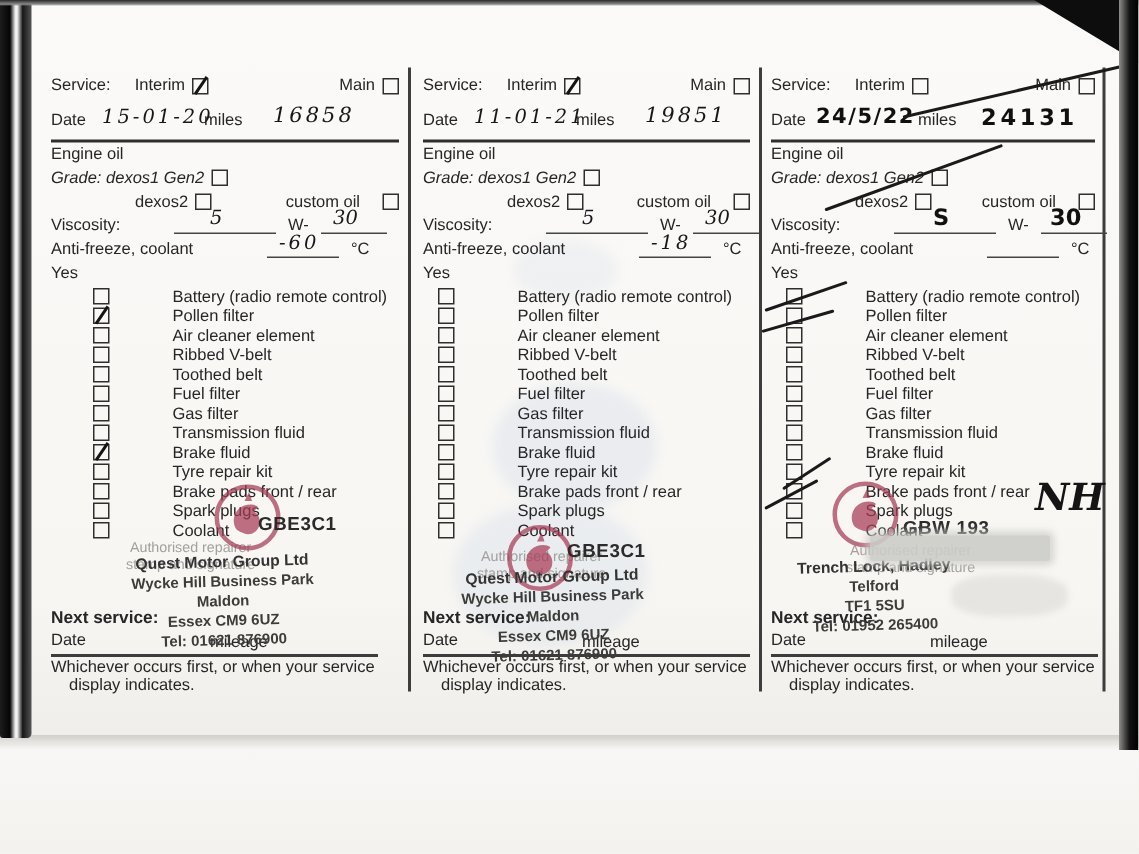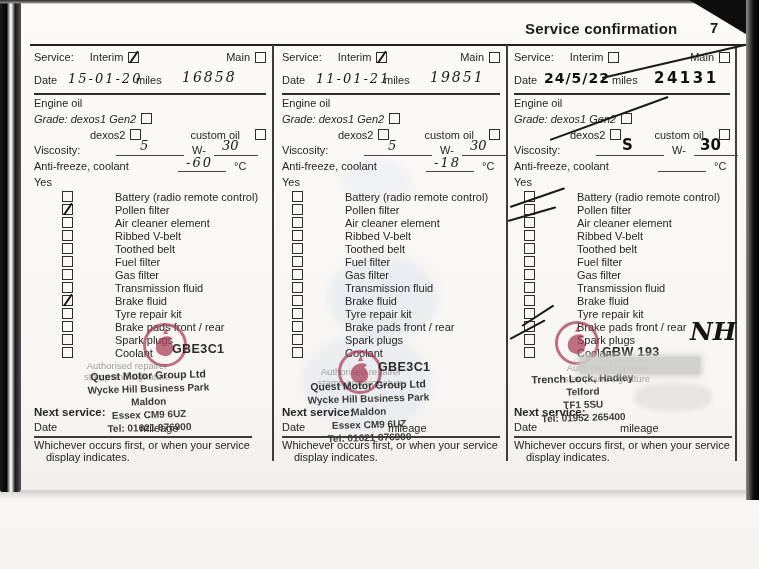--- a/index.html
+++ b/index.html
@@ -48,21 +48,21 @@
   .viscrow .lbl{position:absolute;left:0;top:2px;}
   .viscrow .blank1{position:absolute;left:82px;top:13px;width:68px;border-bottom:1.3px solid #444;}
   .viscrow .lbl-w{position:absolute;left:158px;top:2px;}
   .viscrow .blank2{position:absolute;left:180px;top:13px;width:44px;border-bottom:1.3px solid #444;}
   .afrow{height:17px;}
   .afrow .lbl{position:absolute;left:0;top:3px;}
   .afrow .blank{position:absolute;left:144px;top:14px;width:48px;border-bottom:1.3px solid #444;}
   .afrow .degc{position:absolute;left:200px;top:3px;}
   .yesrow{height:15px;padding-top:2px;}
 
-  .check{height:13px;display:flex;align-items:flex-start;padding-left:10px;position:relative;}
+  .check{height:13px;display:flex;align-items:center;padding-left:10px;position:relative;}
   .c1 .check{padding-left:28px;}
   .check .t{margin-left:42px;white-space:nowrap;}
   .box{display:inline-block;width:9px;height:9px;border:1.5px solid #2e2e2e;background:transparent;position:relative;flex:none;}
   .box.ticked::after{content:"";position:absolute;left:-2px;top:-4px;width:14px;height:2px;background:#141414;transform:rotate(-56deg);transform-origin:center;top:3px;}
 
   .stampzone{position:relative;height:46px;}
   .nsrow{height:15px;position:relative;z-index:2;}
   .nsrow .b{font-weight:bold;font-size:11.5px;}
   .drow{height:14px;position:relative;z-index:2;}
   .drow .lbl-mileage{position:absolute;left:106px;top:1px;}
@@ -103,24 +103,20 @@
   .sm1{left:46px;top:210px;width:110px;height:85px;background:rgba(120,150,205,.10);}
   .sm2{left:20px;top:290px;width:130px;height:95px;background:rgba(130,155,210,.10);}
   .sm3{left:60px;top:115px;width:70px;height:40px;background:rgba(125,150,200,.08);}
 </style>
 </head>
 <body>
 
 <div class="scan">
   <div class="page">
 
-    <div class="hdr">
-      <span class="hdr-title">Service confirmation</span>
-      <span class="hdr-num">7</span>
-    </div>
 
     <div class="vline v1"></div>
     <div class="vline v2"></div>
     <div class="vline v3"></div>
 
     <section class="col c1">
       <div class="row svc">
         <span class="lbl-service">Service:</span>
         <span>Interim</span>
         <span class="box ticked"></span>

